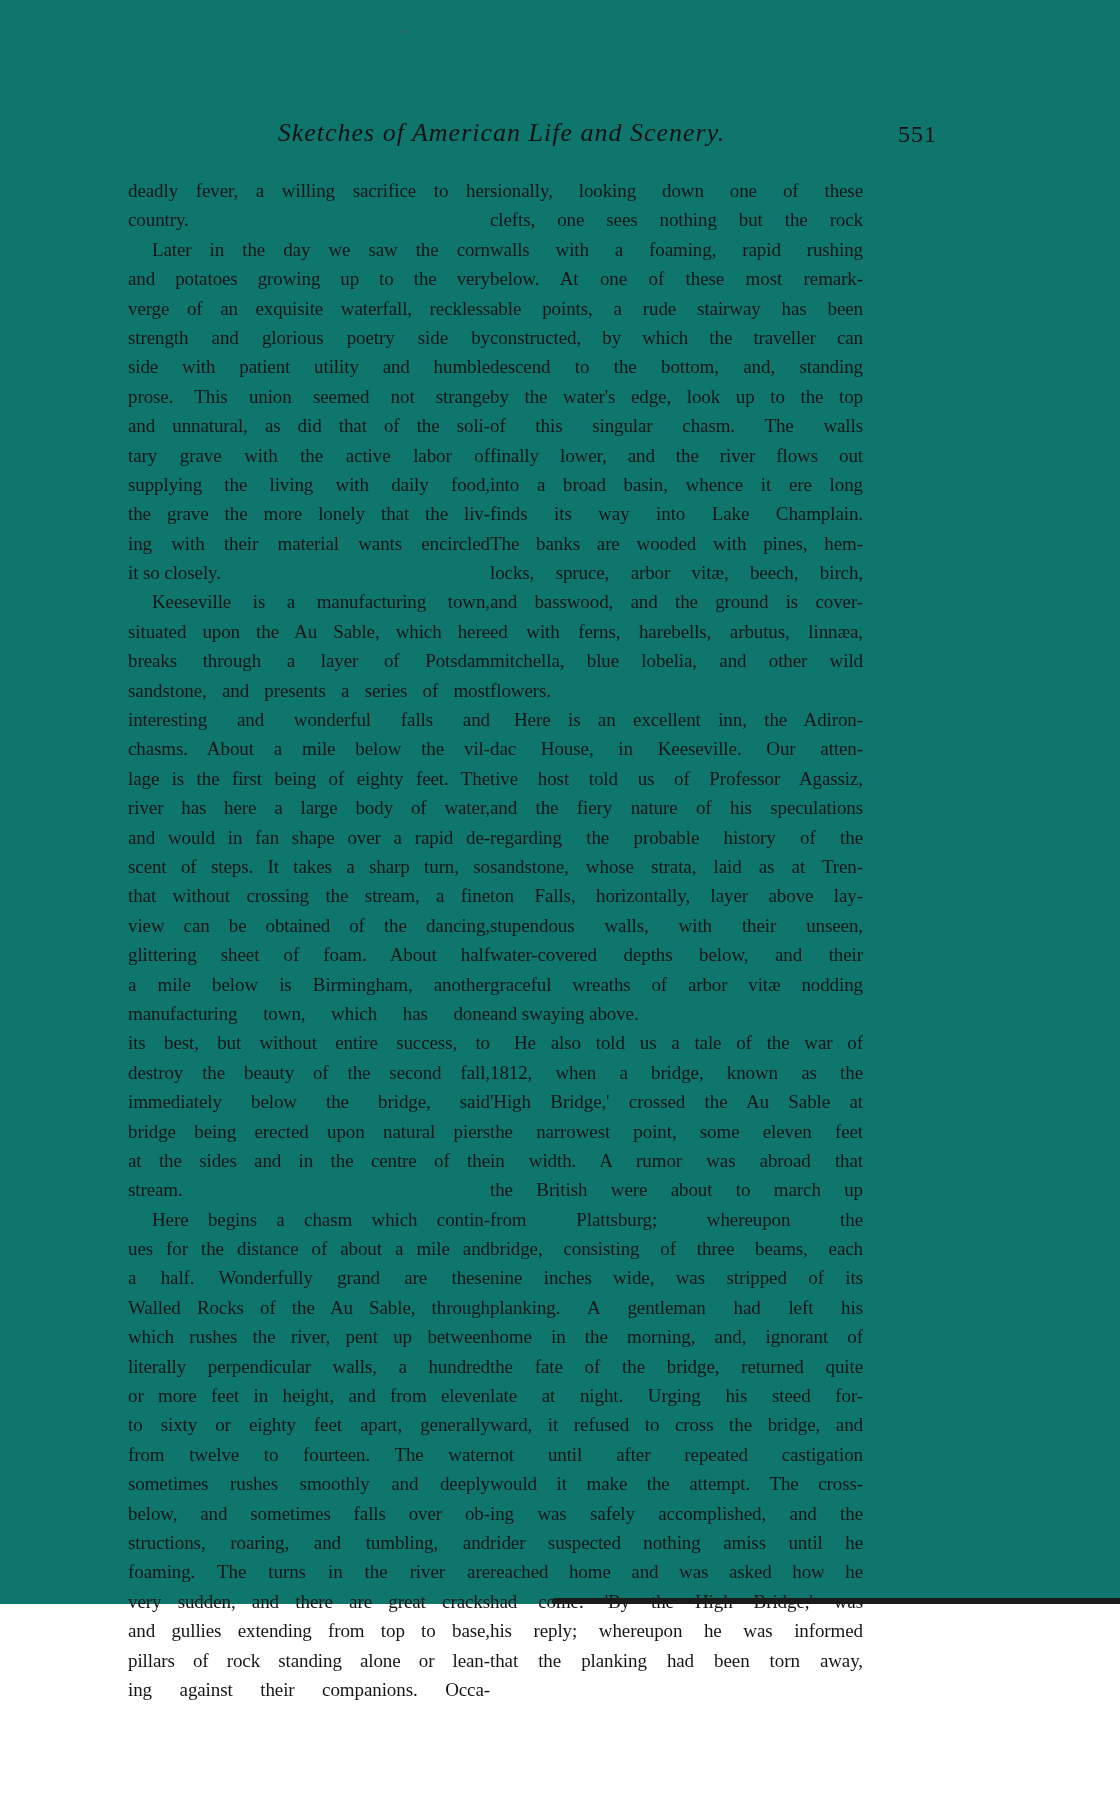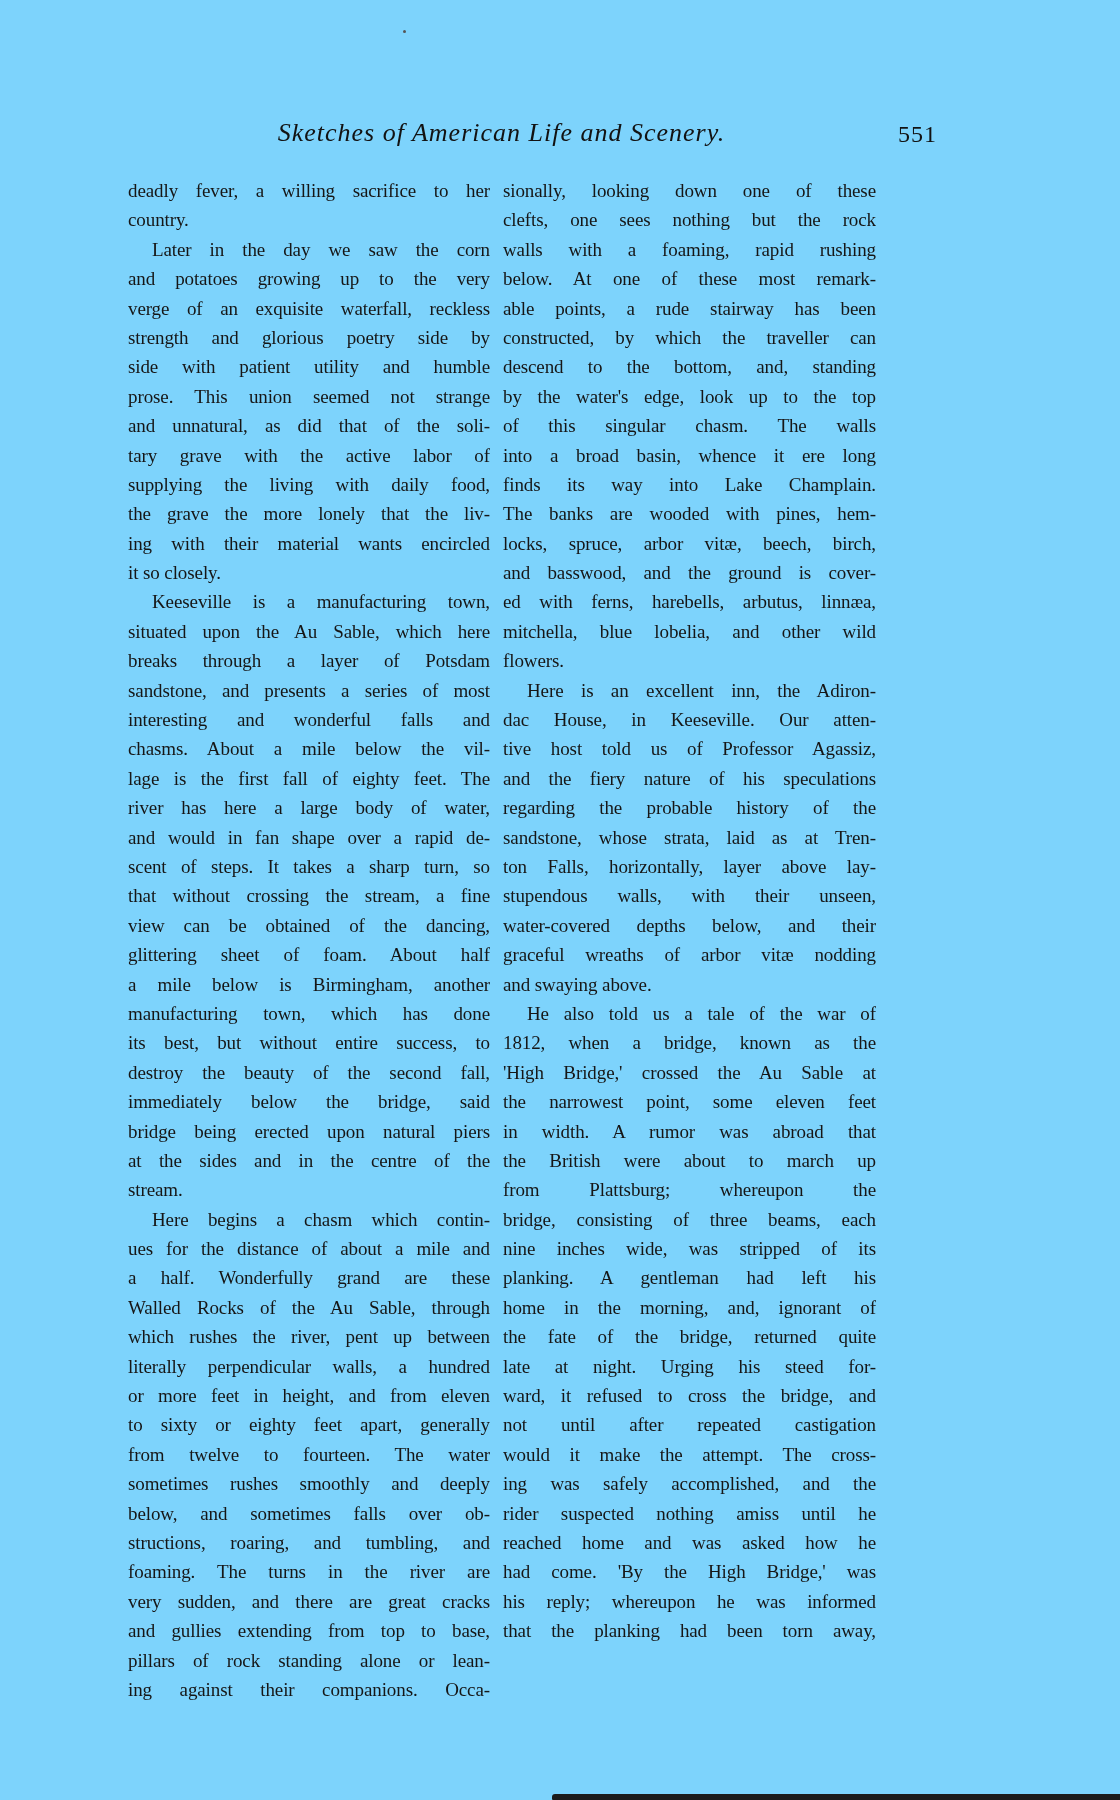--- a/index.html
+++ b/index.html
@@ -3,39 +3,39 @@
 <meta charset="utf-8">
 <style>
   html,body{margin:0;padding:0;}
   body{
     width:1120px;height:1800px;
     background:#ffffff;
     font-family:"Liberation Serif", serif;
     color:#161616;
     overflow:hidden;
   }
-  .page{position:relative;width:1120px;height:1800px;background:#7dd3fc;}
+  .page{position:relative;width:1120px;height:1604px;background:#0f766e;}
   .running-header{
     position:absolute;top:118px;left:128px;width:747px;
     text-align:center;
     font-style:italic;
     font-size:26px;
     letter-spacing:1px;
     color:#121212;
   }
   .page-number{
     position:absolute;top:121px;left:898px;width:60px;
     font-size:24px;
     letter-spacing:1px;
     text-align:left;
     color:#121212;
   }
   .columns{
     position:absolute;top:176px;left:128px;width:748px;
-    display:flex;gap:13px;
+    display:flex;
   }
   .col{font-size:19px;line-height:29.4px;letter-spacing:-0.1px;}
   .col-left{width:362px;}
   .col-right{width:373px;}
   .line{height:29.4px;overflow:hidden;white-space:normal;}
   .line.j{text-align:justify;text-align-last:justify;}
   .line.i{text-indent:24px;}
   .scan-dot{
     position:absolute;top:30px;left:403px;width:3px;height:3px;
     background:#555;border-radius:50%;
@@ -67,21 +67,21 @@
         <div class="line j">supplying the living with daily food,</div>
         <div class="line j">the grave the more lonely that the liv-</div>
         <div class="line j">ing with their material wants encircled</div>
         <div class="line">it so closely.</div>
         <div class="line j i">Keeseville is a manufacturing town,</div>
         <div class="line j">situated upon the Au Sable, which here</div>
         <div class="line j">breaks through a layer of Potsdam</div>
         <div class="line j">sandstone, and presents a series of most</div>
         <div class="line j">interesting and wonderful falls and</div>
         <div class="line j">chasms. About a mile below the vil-</div>
-        <div class="line j">lage is the first fall of eighty feet. The</div>
+        <div class="line j">lage is the first being of eighty feet. The</div>
         <div class="line j">river has here a large body of water,</div>
         <div class="line j">and would in fan shape over a rapid de-</div>
         <div class="line j">scent of steps. It takes a sharp turn, so</div>
         <div class="line j">that without crossing the stream, a fine</div>
         <div class="line j">view can be obtained of the dancing,</div>
         <div class="line j">glittering sheet of foam. About half</div>
         <div class="line j">a mile below is Birmingham, another</div>
         <div class="line j">manufacturing town, which has done</div>
         <div class="line j">its best, but without entire success, to</div>
         <div class="line j">destroy the beauty of the second fall,</div>
@@ -110,20 +110,21 @@
     <div class="col col-right">
         <div class="line j">sionally, looking down one of these</div>
         <div class="line j">clefts, one sees nothing but the rock</div>
         <div class="line j">walls with a foaming, rapid rushing</div>
         <div class="line j">below. At one of these most remark-</div>
         <div class="line j">able points, a rude stairway has been</div>
         <div class="line j">constructed, by which the traveller can</div>
         <div class="line j">descend to the bottom, and, standing</div>
         <div class="line j">by the water's edge, look up to the top</div>
         <div class="line j">of this singular chasm. The walls</div>
+        <div class="line j">finally lower, and the river flows out</div>
         <div class="line j">into a broad basin, whence it ere long</div>
         <div class="line j">finds its way into Lake Champlain.</div>
         <div class="line j">The banks are wooded with pines, hem-</div>
         <div class="line j">locks, spruce, arbor vitæ, beech, birch,</div>
         <div class="line j">and basswood, and the ground is cover-</div>
         <div class="line j">ed with ferns, harebells, arbutus, linnæa,</div>
         <div class="line j">mitchella, blue lobelia, and other wild</div>
         <div class="line">flowers.</div>
         <div class="line j i">Here is an excellent inn, the Adiron-</div>
         <div class="line j">dac House, in Keeseville. Our atten-</div>

